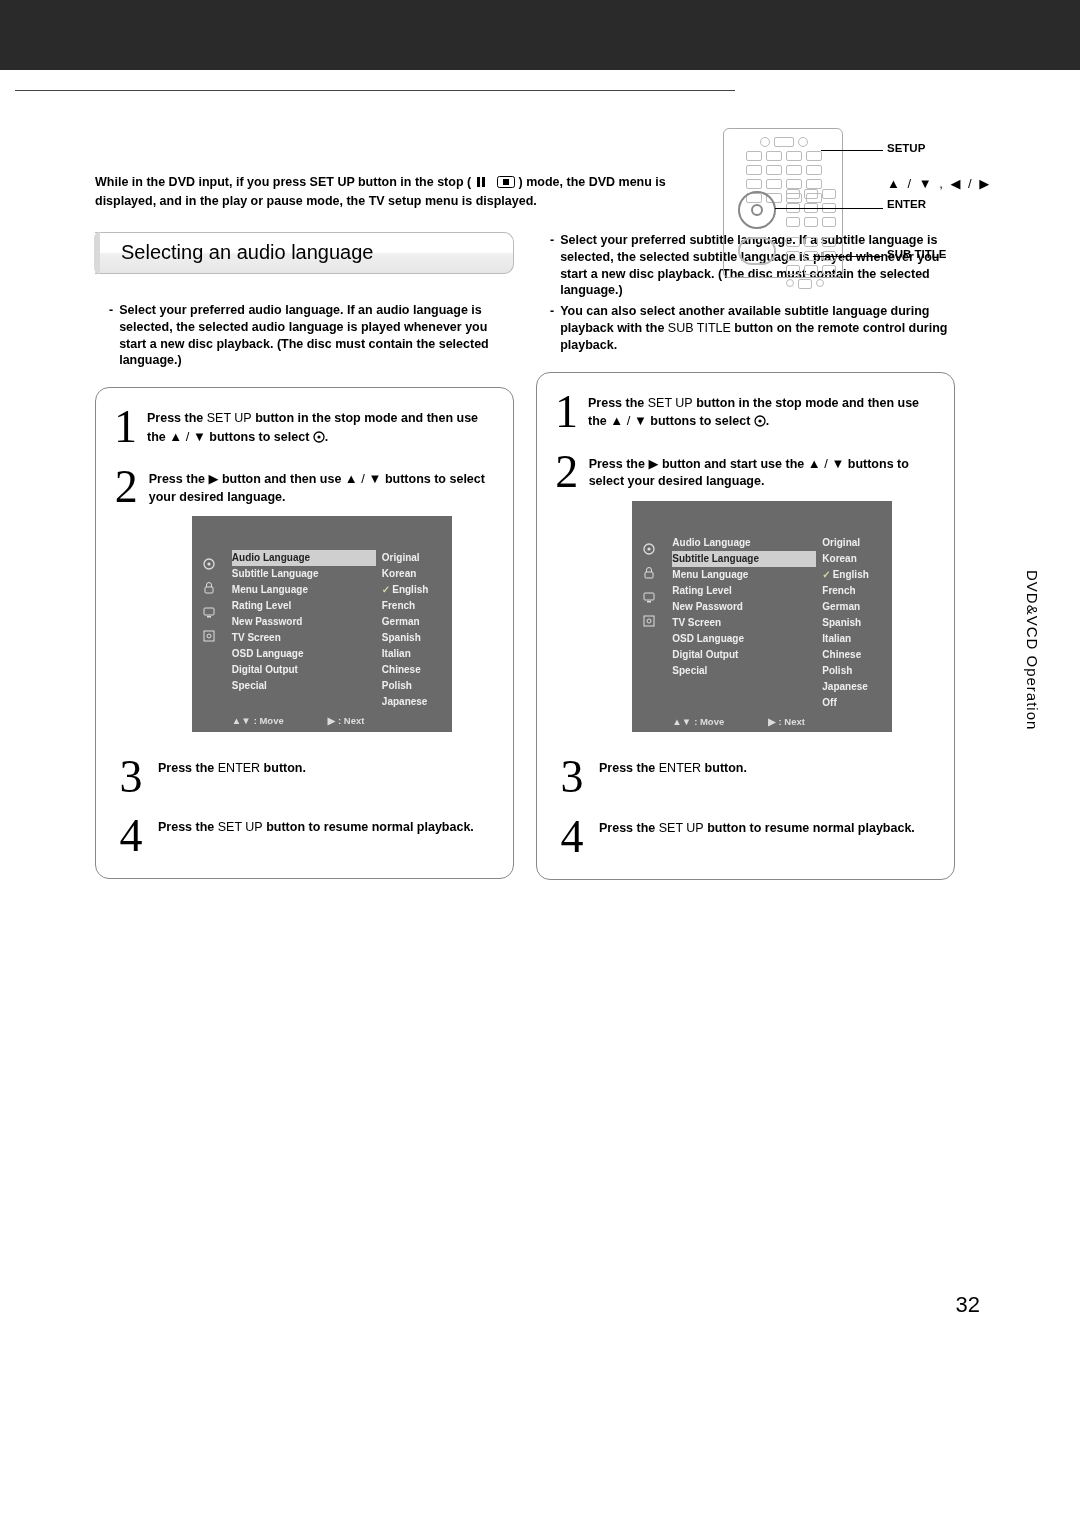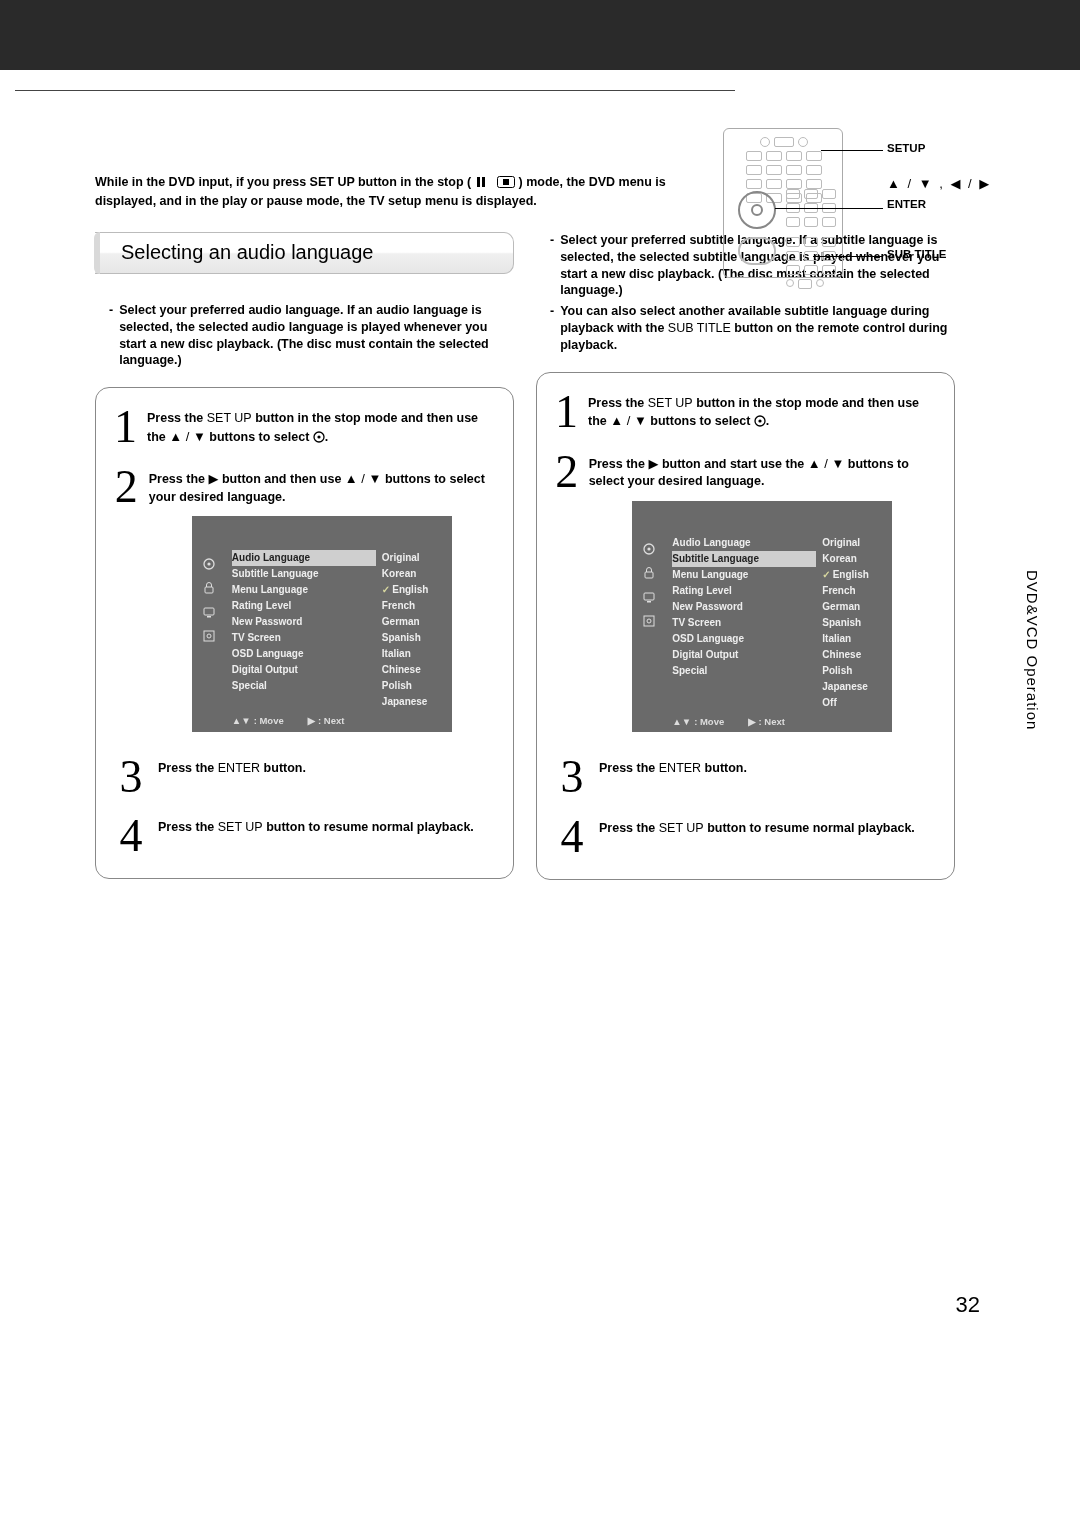--- a/index.html
+++ b/index.html
@@ -81,21 +81,21 @@
   }
   .osd-body { display:flex;margin-top:29px; }
   .osd-left { width: 34px; display:flex; flex-direction:column; align-items:center; gap:8px; padding-top:6px; }
   .osd-lefticon { width:16px; height:16px; display:flex; align-items:center; justify-content:center; color:#ddd; }
   .osd-mid { flex: 1; padding: 0 6px; }
   .osd-mid-row { padding: 1px 0; }
   .osd-mid-row.selected { background:#cfcfcf; color:#222; }
   .osd-right { width: 70px; padding-right: 8px; }
   .osd-right-row { padding: 1px 0; }
   .osd-right-row .check { color:#d8d8a0; margin-right:2px; }
-  .osd-footer { display:flex; gap: 24px; padding: 4px 0 0 40px; font-size:9.5px; color:#ddd; }
+  .osd-footer { display:flex; gap: 44px; padding: 4px 0 0 40px; font-size:9.5px; color:#ddd; }
   .osd-footer .tri { margin-right:3px; }
 
   .side-tab {
     position: absolute; right: -90px; top: 388px;
     writing-mode: vertical-rl; font-size: 15px; letter-spacing: 1px;
     padding: 8px 4px;
   }
   .page-num { position:absolute; right: 100px; top: 1292px; font-size: 22px; }
 
   svg { display:inline-block; }

